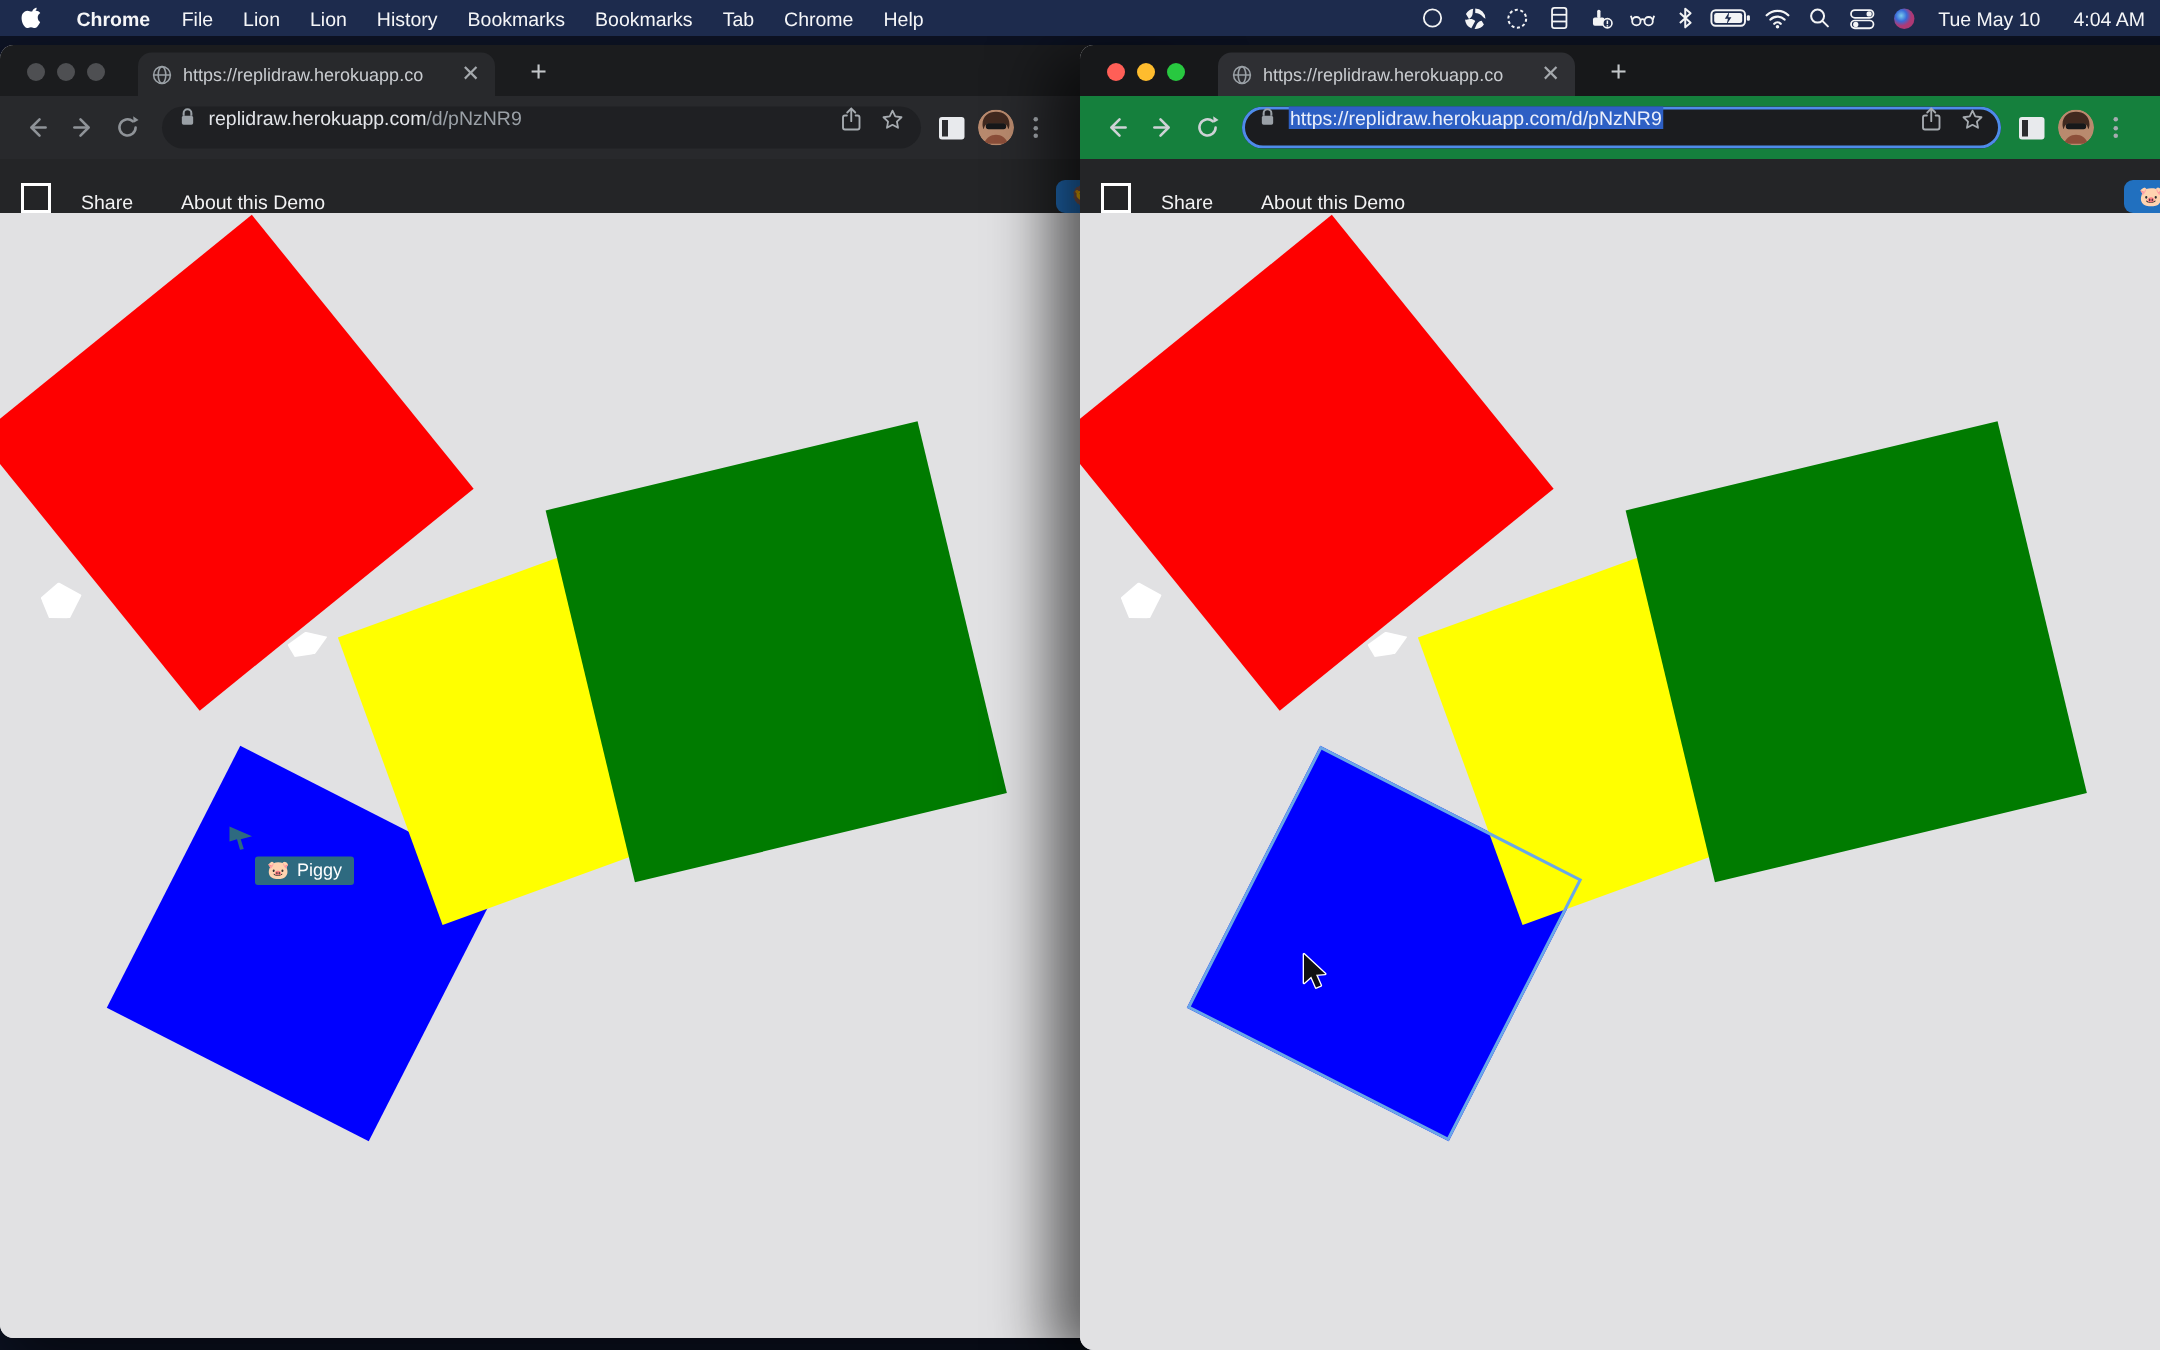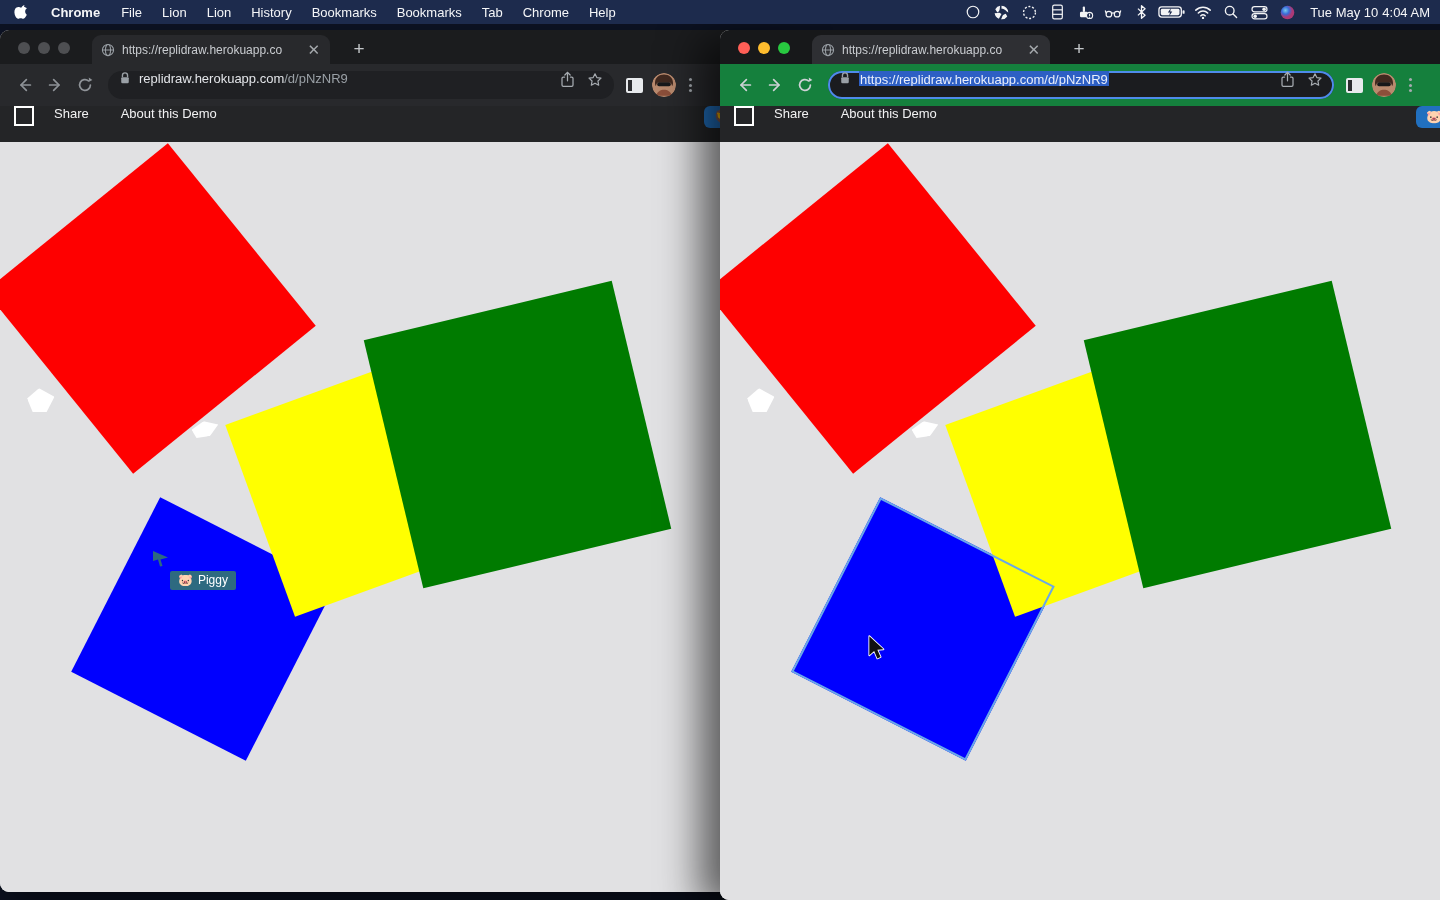--- a/index.html
+++ b/index.html
@@ -14,21 +14,21 @@
     position:absolute;left:0;top:0;width:1440px;height:24px;
     background:#1d2b4d;color:#f5f6f8;display:flex;align-items:center;
     font-size:13px;z-index:200;
   }
   .menubar .left{display:flex;align-items:center;height:100%;}
   .menubar .apple{padding:0 12px 0 14px;display:flex;align-items:center;}
   .menu-item{padding:0 10px;height:100%;display:flex;align-items:center;}
   .menu-item.app{font-weight:bold;padding:0 11px;}
   .menubar .right{margin-left:auto;display:flex;align-items:center;height:100%;gap:2px;padding-right:10px;}
   .status-ic{width:26px;height:100%;display:flex;align-items:center;justify-content:center;opacity:.95;}
-  .clock{display:flex;gap:4px;padding-left:8px;white-space:nowrap;}
+  .clock{display:flex;gap:22px;padding-left:8px;white-space:nowrap;}
   
   .window{
     position:absolute;top:30px;width:788px;border-radius:9px;overflow:hidden;
     display:flex;flex-direction:column;background:#e1e1e3;
     box-shadow:0 20px 45px rgba(0,0,0,.55);
   }
   #win-left{left:0;height:862px;z-index:10;}
   #win-right{left:720px;height:870px;z-index:20;box-shadow:-20px 8px 40px rgba(0,0,0,.6);}
   
   .tabstrip{height:34px;position:relative;flex:none;}
@@ -66,21 +66,21 @@
   .url .path{color:#9aa0a6;}
   .url .selected{background:#2d5fc4;color:#eaeffb;padding:1.5px 1px;}
   .omni-actions{margin-left:auto;display:flex;gap:12px;align-items:center;color:#a6abb0;}
   .sidebar-btn{width:17px;height:15px;background:#e8eaed;border-radius:2px;margin-left:12px;
     position:relative;flex:none;}
   .sidebar-btn:before{content:"";position:absolute;left:2px;top:2px;bottom:2px;width:4px;background:#2b2c2f;}
   .avatar{width:24px;height:24px;border-radius:50%;margin-left:9px;flex:none;overflow:hidden;}
   .menu-dots{margin-left:9px;display:flex;flex-direction:column;gap:2.5px;padding:0 4px;}
   .menu-dots i{width:3px;height:3px;border-radius:50%;background:#a6abb0;display:block;}
   
-  .appbar{height:36px;background:#242527;display:flex;align-items:flex-start;flex:none;
+  .appbar{height:36px;background:#242527;display:flex;align-items:flex-end;flex:none;
     padding:0 14px;box-sizing:border-box;color:#f2f2f3;font-size:13px;}
   .swatch{width:16px;height:16px;border:2px solid #ffffff;flex:none;}
   .appbar-link{margin-left:32px;}
   .appbar-link.first{margin-left:20px;}
   .presence{
     margin-left:auto;display:flex;align-items:center;gap:6px;color:#fff;
     border-radius:6px;padding:3px 10px 4px;font-size:13px;font-weight:bold;
   }
   
   .canvas{position:relative;flex:1;background:#e1e1e3;overflow:hidden;}

